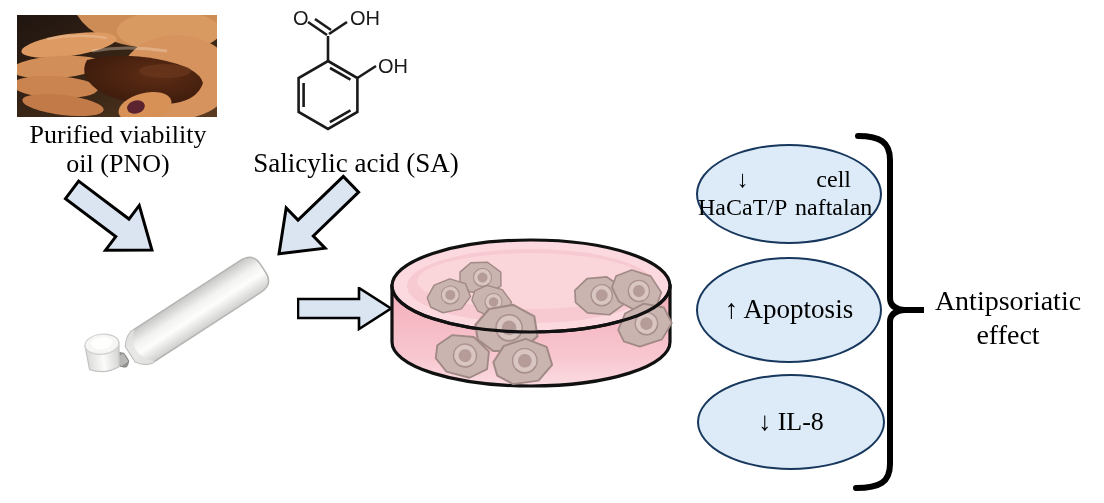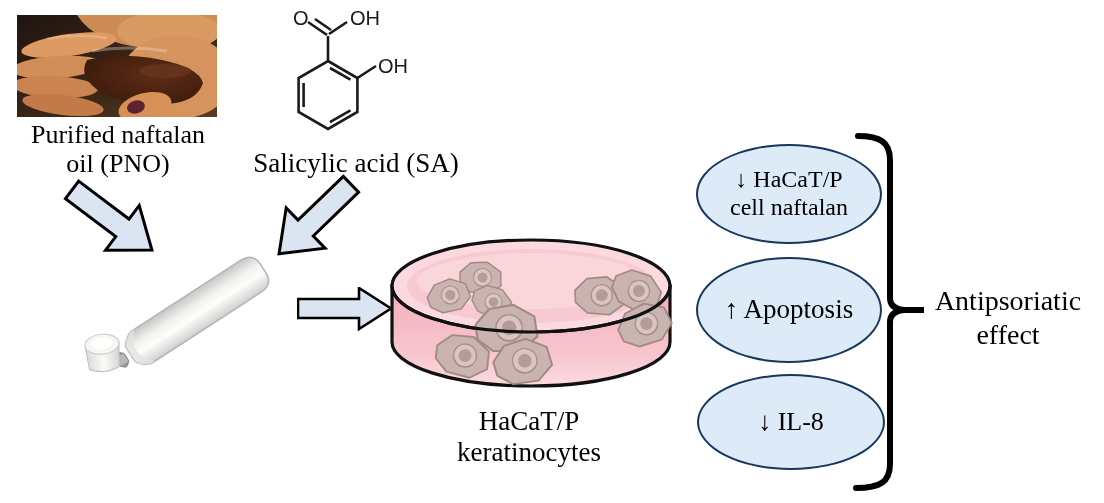--- a/index.html
+++ b/index.html
@@ -12,21 +12,21 @@
     position:absolute;text-align:center;line-height:1.12;color:#000;
     font-family:"Liberation Serif","DejaVu Serif",serif;
   }
   .pno-label{left:8px;top:120px;width:220px;font-size:26px;}
   .sa-label{left:244px;top:148px;width:224px;font-size:27px;}
   .ointment-label{left:43px;top:399px;width:280px;font-size:27px;line-height:1.18;}
   .culture-label{left:429px;top:406px;width:200px;font-size:27px;line-height:1.15;}
   .effect-label{left:918px;top:284px;width:180px;font-size:28px;line-height:1.2;}
   .outcome{
     position:absolute;border:2.5px solid #17375d;background:#dcebf7;border-radius:50%;
-    display:flex;flex-direction:column;align-items:center;justify-content:center;
+    display:flex;flex-direction:row;align-items:center;justify-content:center;
     text-align:center;line-height:1.15;
   }
   .outcome-1{left:696px;top:144px;width:182px;height:96px;font-size:24px;}
   .outcome-2{left:696px;top:257px;width:182px;height:102px;font-size:27px;}
   .outcome-3{left:697px;top:374px;width:184px;height:92px;font-size:26px;}
   svg{display:block;}
 </style>
 </head>
 <body>
 
@@ -56,21 +56,21 @@
       <path d="M70,45 Q100,37 140,44 Q182,52 186,68 Q180,87 150,89 Q110,91 85,78 Q60,62 70,45 Z" fill="url(#oilGrad)"></path>
       <ellipse cx="148" cy="56" rx="26" ry="7" fill="#6b371c" opacity="0.7"></ellipse>
       <path d="M75,36 Q110,30 150,36" stroke="#f5dfc8" stroke-width="3" fill="none" opacity="0.35"></path>
       <path d="M30,24 Q60,18 90,23" stroke="#f5dfc8" stroke-width="2.5" fill="none" opacity="0.3"></path>
       <ellipse cx="128" cy="92" rx="27" ry="14" fill="#d79055" transform="rotate(-14 128 92)"></ellipse>
       <ellipse cx="119" cy="92" rx="9" ry="6.5" fill="#5c2330" transform="rotate(-14 119 92)"></ellipse>
     </g>
   </svg>
 
   <div class="label pno-label">
-    <div>Purified naftalan</div>
+    <div>Purified viability</div>
     <div>oil (PNO)</div>
   </div>
 
   <svg class="abs" style="left:272px;top:0px;" width="150" height="140" viewBox="0 0 150 140">
     <g stroke="#1a1a1a" stroke-width="2.6" fill="none">
 
       <path d="M56,61 L85.4,78 L85.4,112 L56,129 L26.6,112 L26.6,78 Z"></path>
 
       <line x1="58" y1="68" x2="78.5" y2="79.7"></line>
       <line x1="78.5" y1="110.3" x2="57.9" y2="122.2"></line>
@@ -172,24 +172,20 @@
       <use href="#cell" transform="translate(77,122) scale(0.92) rotate(15)"></use>
       <use href="#cell" transform="translate(137,128) scale(0.98) rotate(-8)"></use>
       <use href="#cell" transform="translate(214,62) scale(0.85) rotate(5)"></use>
       <use href="#cell" transform="translate(251,57) scale(0.85) rotate(28)"></use>
       <use href="#cell" transform="translate(259,91) scale(0.9) rotate(-18)"></use>
     </g>
 
     <path d="M6,52 A139,46 0 0 0 284,52" fill="none" stroke="#111" stroke-width="3.2"></path>
   </svg>
 
-  <div class="label culture-label">
-    <div>HaCaT/P</div>
-    <div>keratinocytes</div>
-  </div>
 
   <div class="outcome outcome-1">
     <div>↓ HaCaT/P</div>
     <div>cell naftalan</div>
   </div>
   <div class="outcome outcome-2">
     <div>↑ Apoptosis</div>
   </div>
   <div class="outcome outcome-3">
     <div>↓ IL-8</div>

